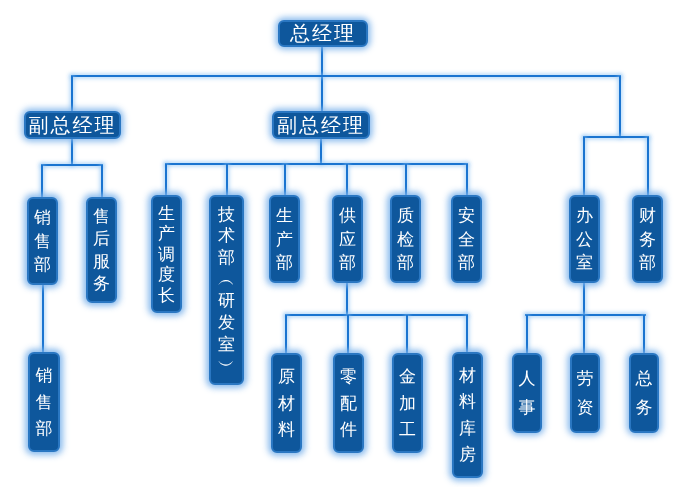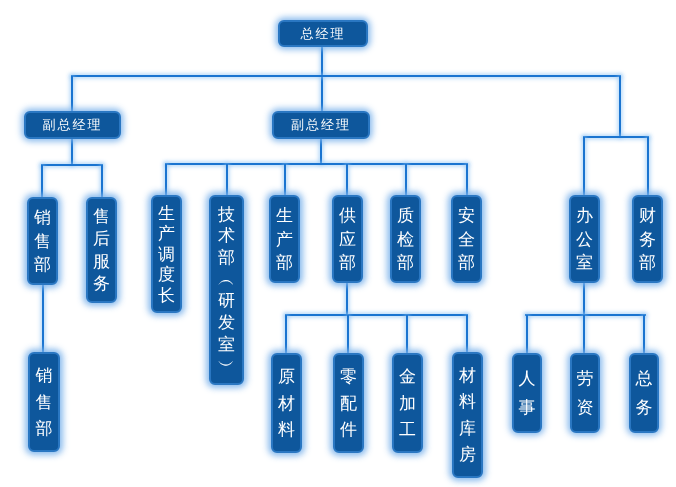--- a/index.html
+++ b/index.html
@@ -11,21 +11,21 @@
   }
   .node {
     position:absolute; box-sizing:border-box;
     background:var(--box-fill,#0e579c);
     border:2px solid var(--box-border,#2a77c2);
     border-radius:6px;
     color:var(--text,#fff);
     box-shadow:0 0 6px 2.5px rgba(125,180,235,0.9);
     display:flex; align-items:center; justify-content:center;
   }
-  .hnode { font-size:13px; letter-spacing:2px; white-space:nowrap;font-family:Liberation Serif, serif; }
+  .hnode { font-size:20px; letter-spacing:2px; white-space:nowrap;font-family:Liberation Serif, serif; }
   .vnode { flex-direction:column; justify-content:space-evenly; font-size:17px; padding:4px 0; }
   .vchar { display:block; line-height:1; }
   .line {
     position:absolute;
     background:var(--line,#1a74d0);
     box-shadow:0 0 4px 1px rgba(140,195,245,0.8);
   }
   .v { width:2px; }
   .h { height:2px; }
 </style>

